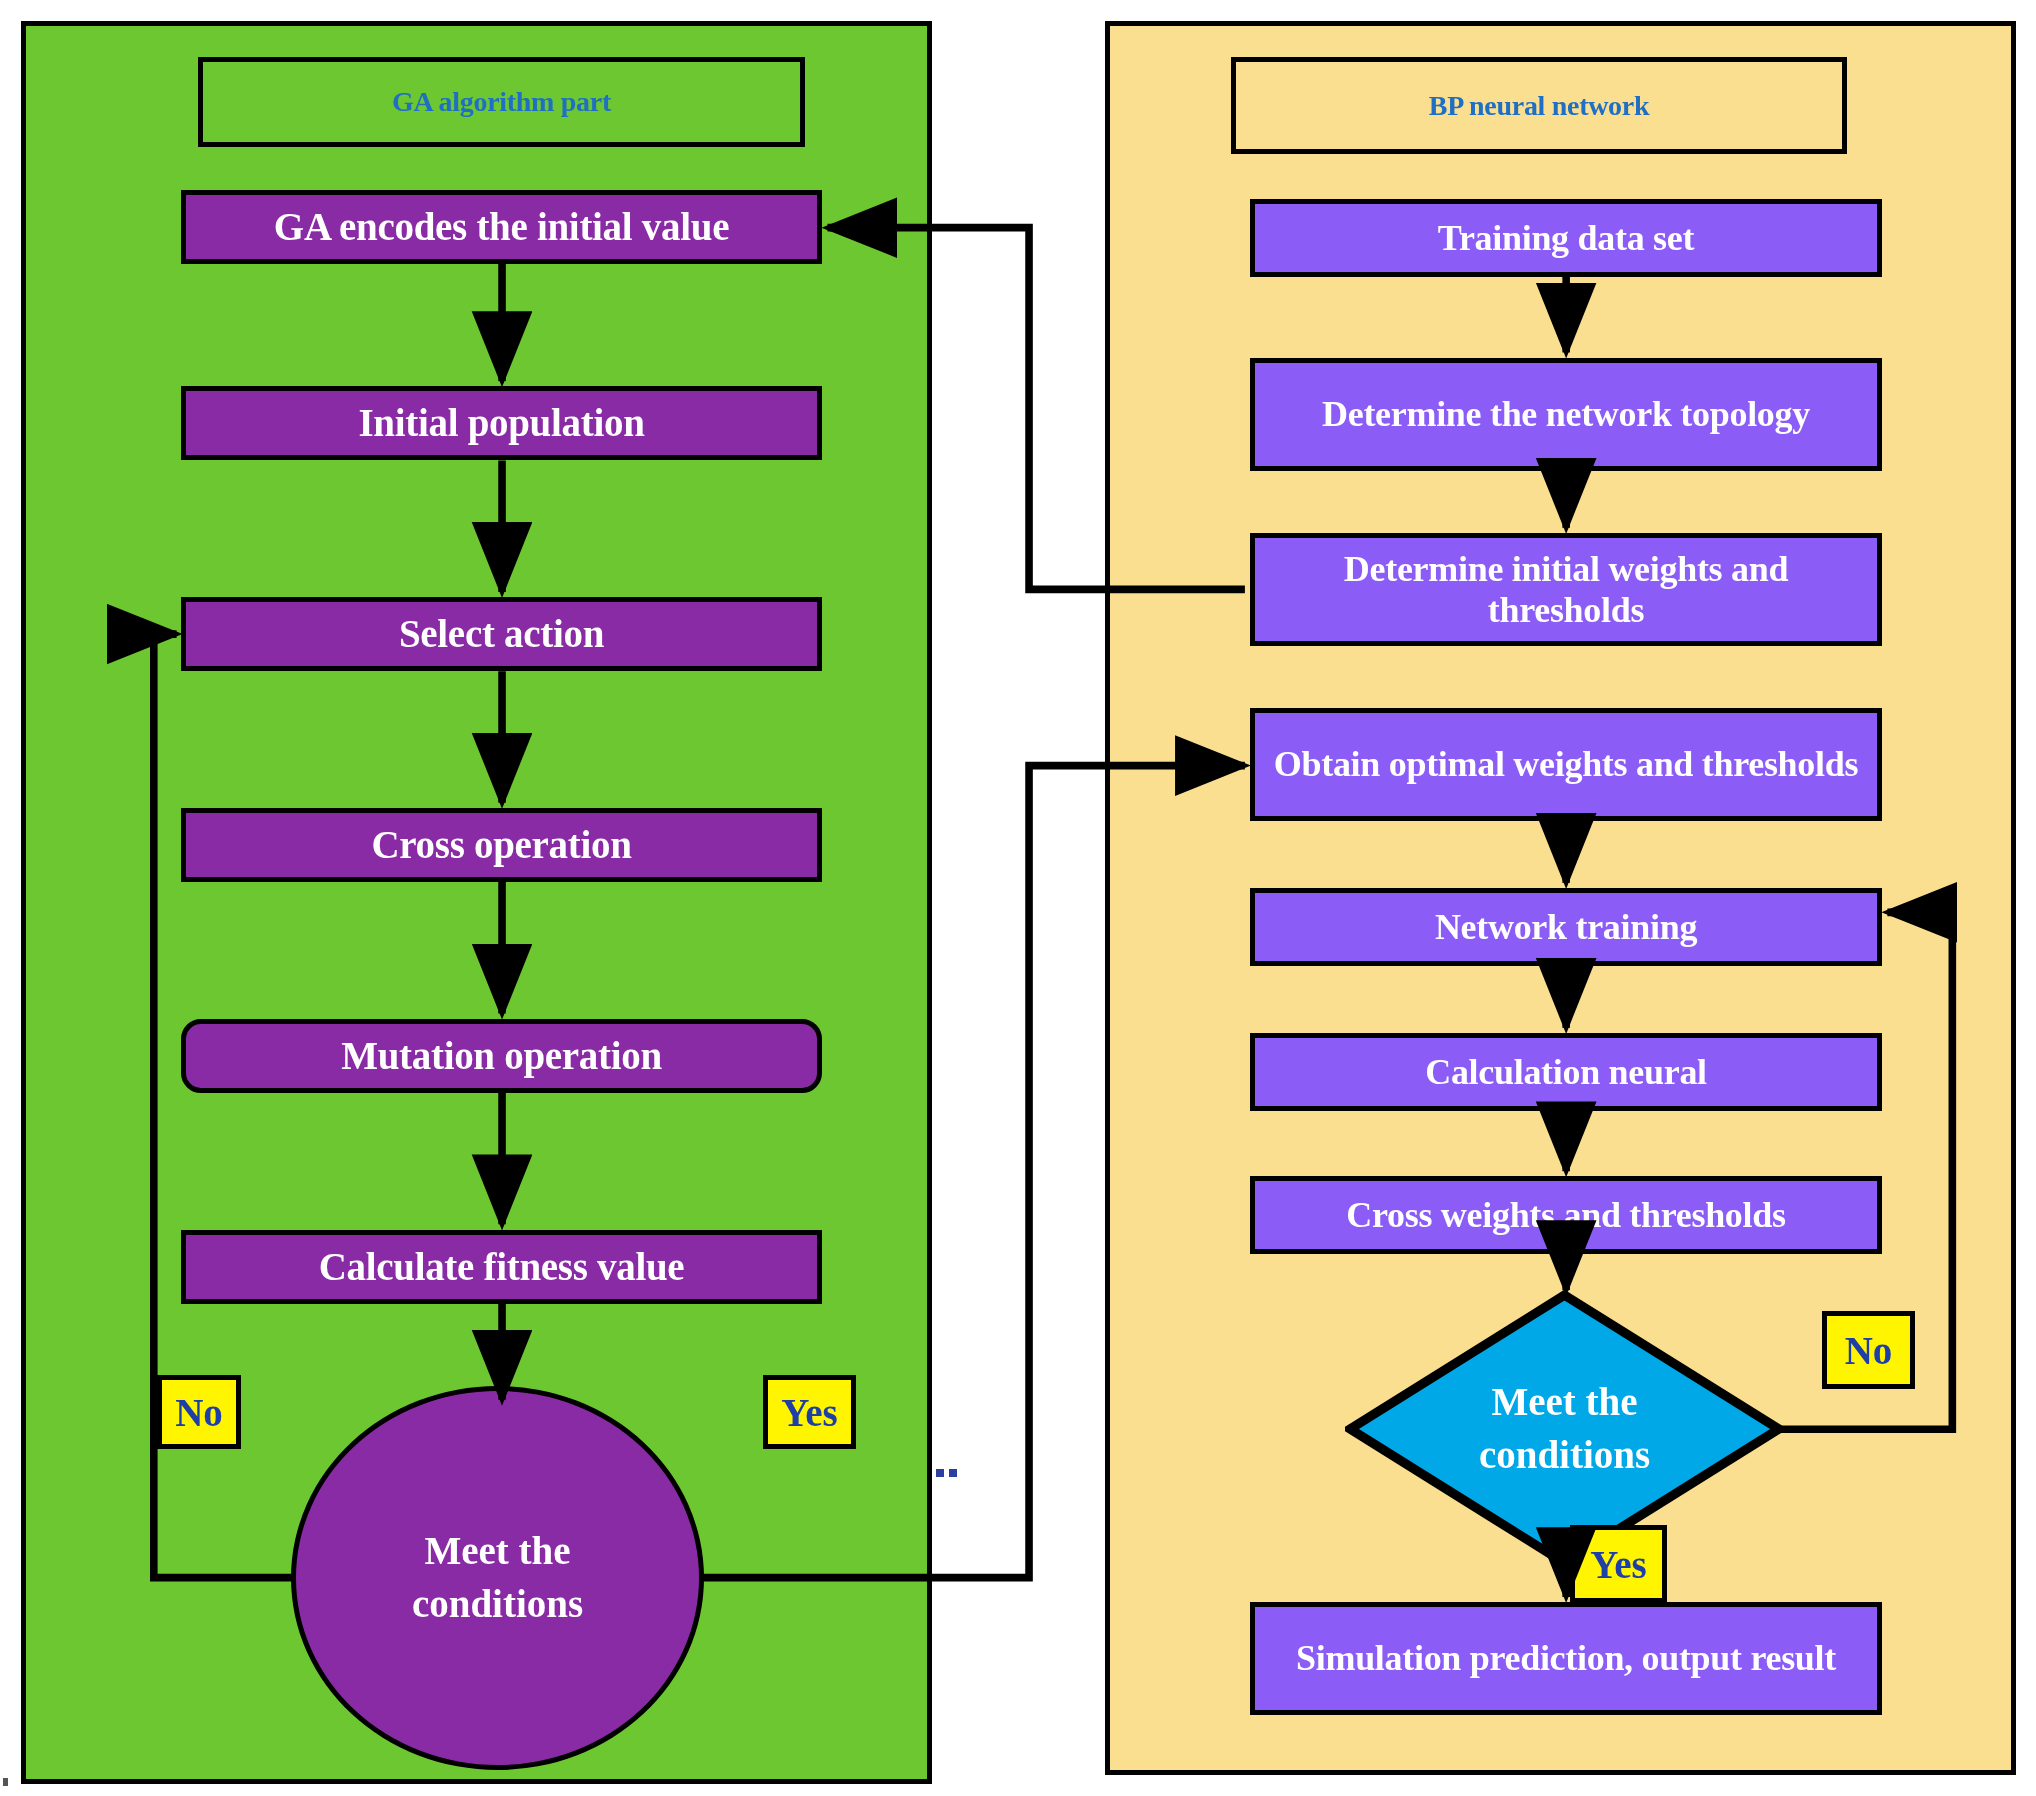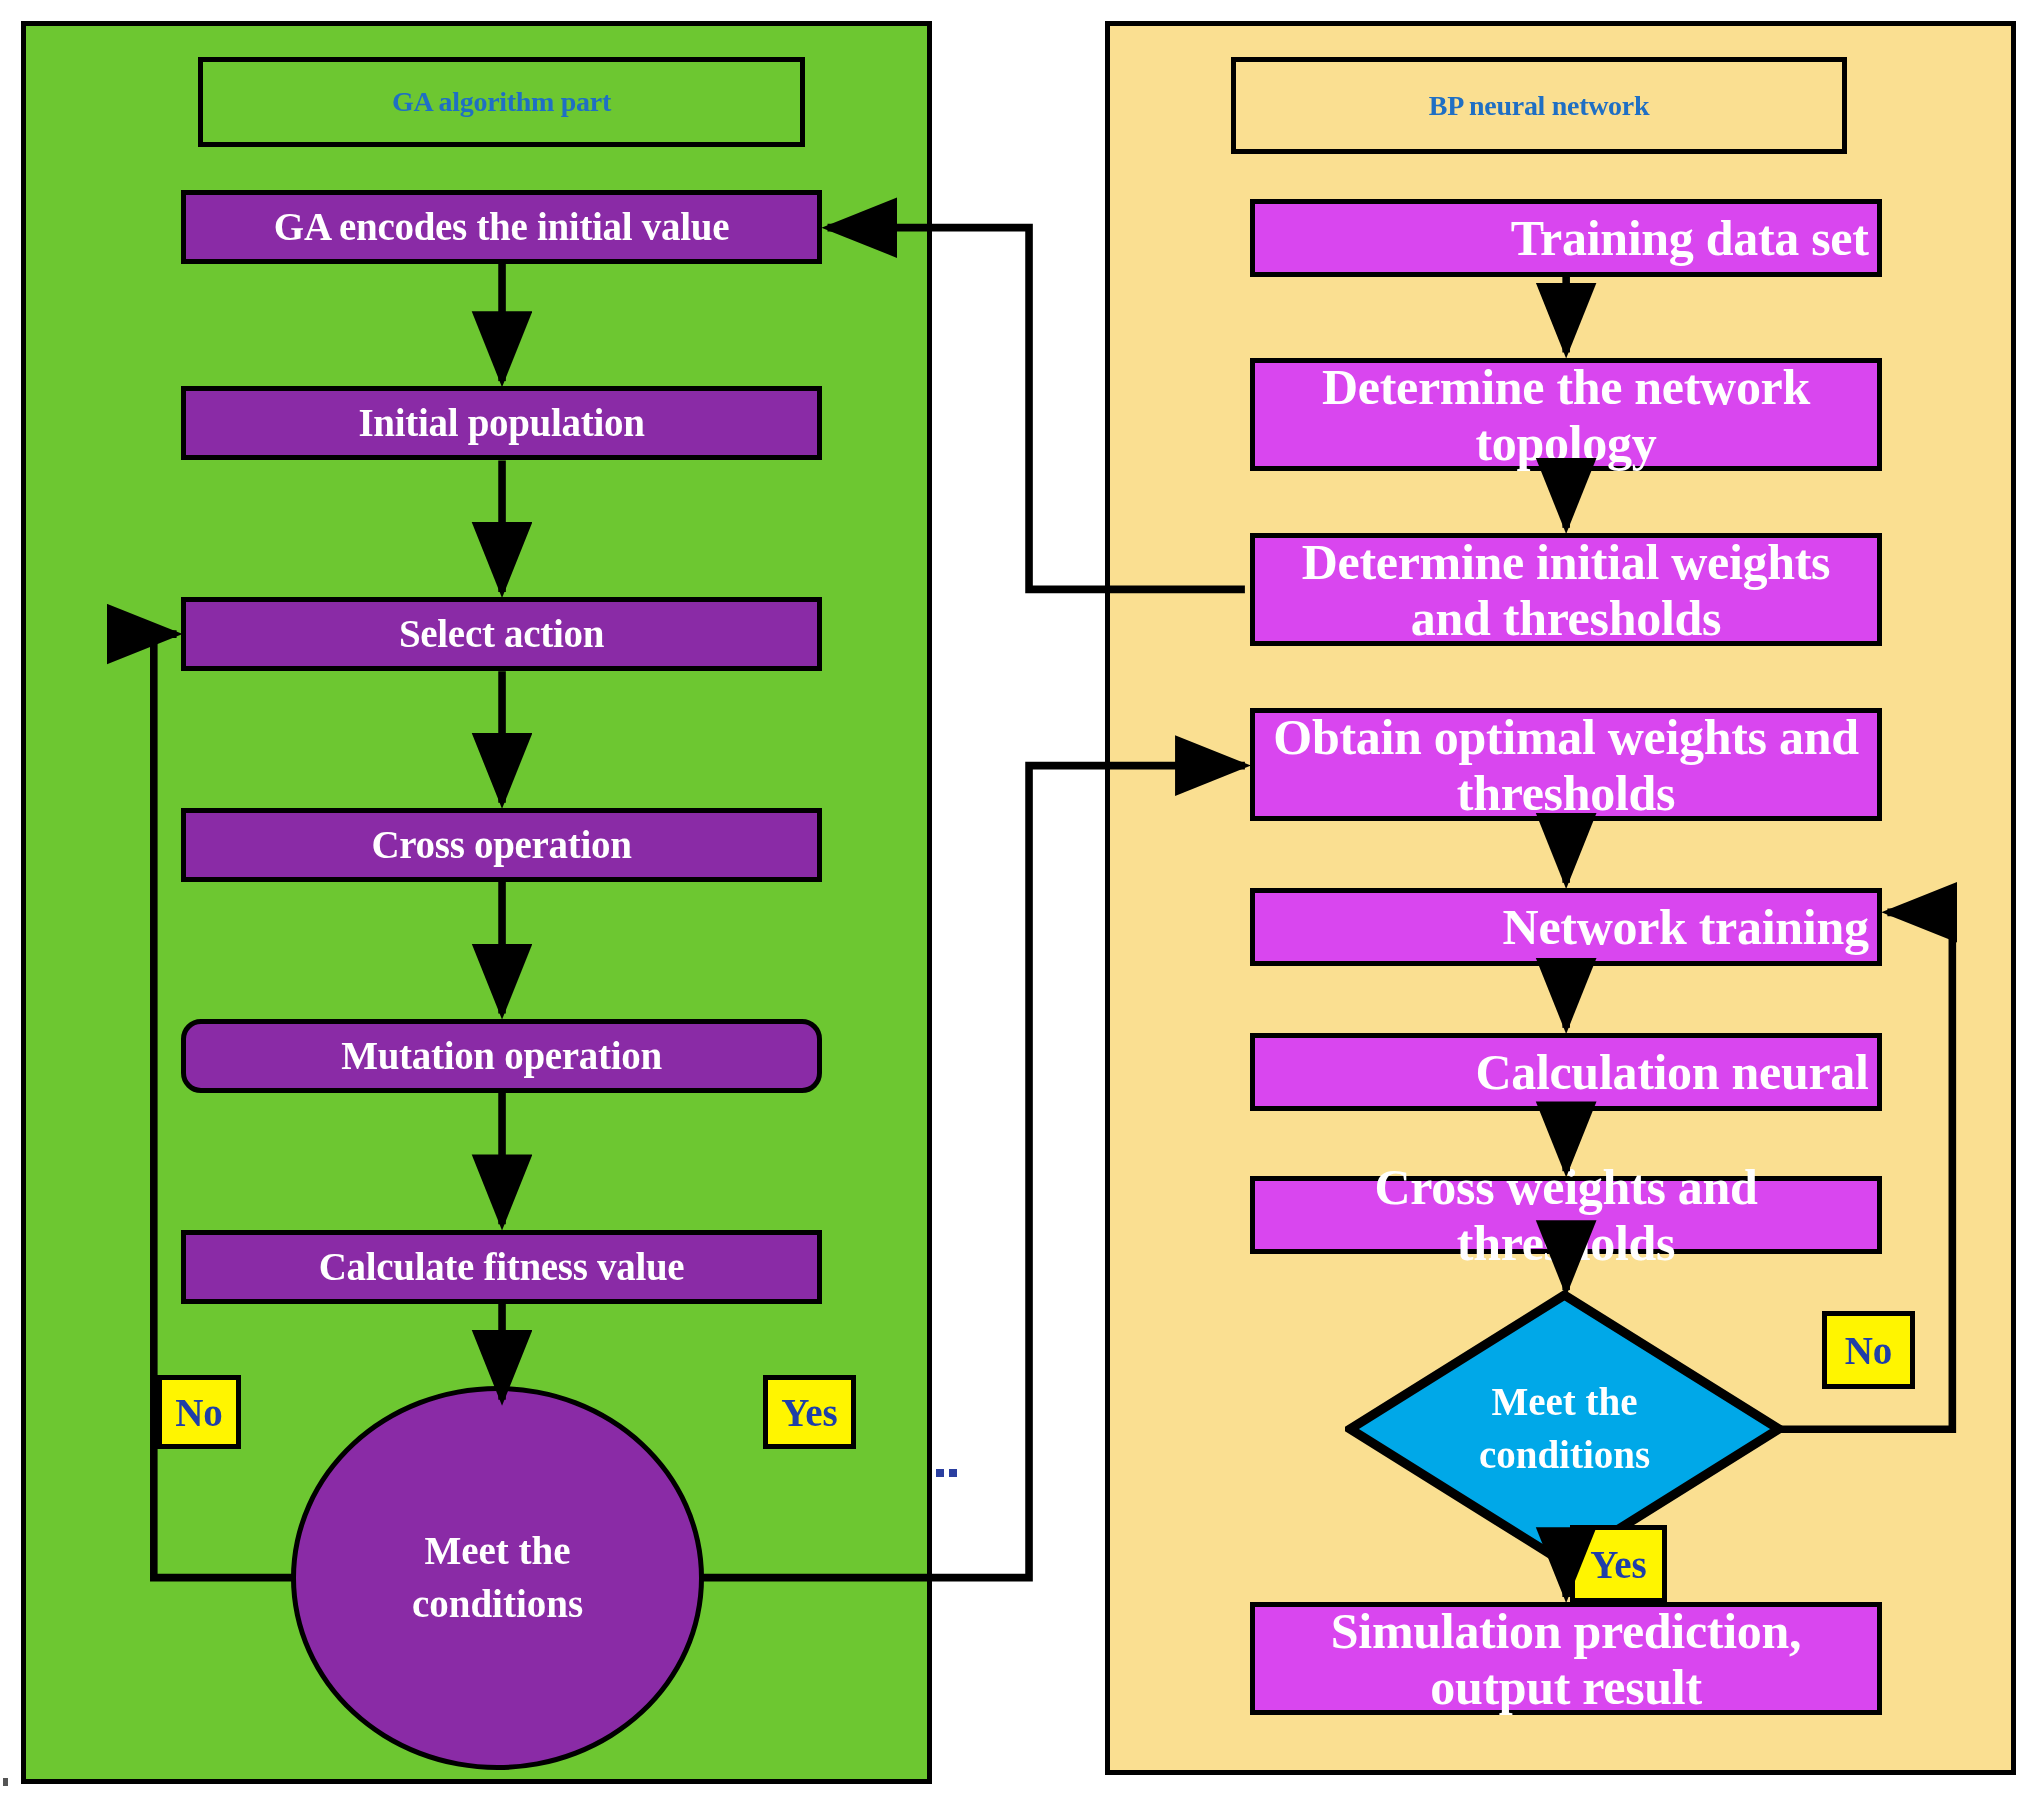--- a/index.html
+++ b/index.html
@@ -15,21 +15,21 @@
   #panel-bp{left:1105px;top:21px;width:911px;height:1754px;background:#FADF91;}
 
   
   .node{position:absolute;box-sizing:border-box;border:5.9px solid #000;
         display:flex;align-items:center;justify-content:center;text-align:center;
         font-weight:bold;line-height:1.12;letter-spacing:-0.3px;}
   .node span{display:block;padding:0 8.4px;}
 
   .title-box{background:transparent;color:#1F6FC4;font-size:28px;}
   .proc-purple{background:#8A2BA6;color:#ffffff;font-size:39px;}
-  .proc-blue{background:#d946ef;color:#ffffff;font-size:50px;justify-content:flex-end;}
+  .proc-blue{background:#8b5cf6;color:#ffffff;font-size:36px;}
 
   
   .ellipse{position:absolute;box-sizing:border-box;border:5px solid #000;
            border-radius:50%;background:#8A2BA6;color:#fff;font-weight:bold;
            font-size:39px;line-height:1.35;display:flex;align-items:center;
            justify-content:center;text-align:center;}
 
   
   .diamond-wrap{position:absolute;}
   .diamond-shape{position:absolute;left:0;top:0;width:100%;height:100%;}

